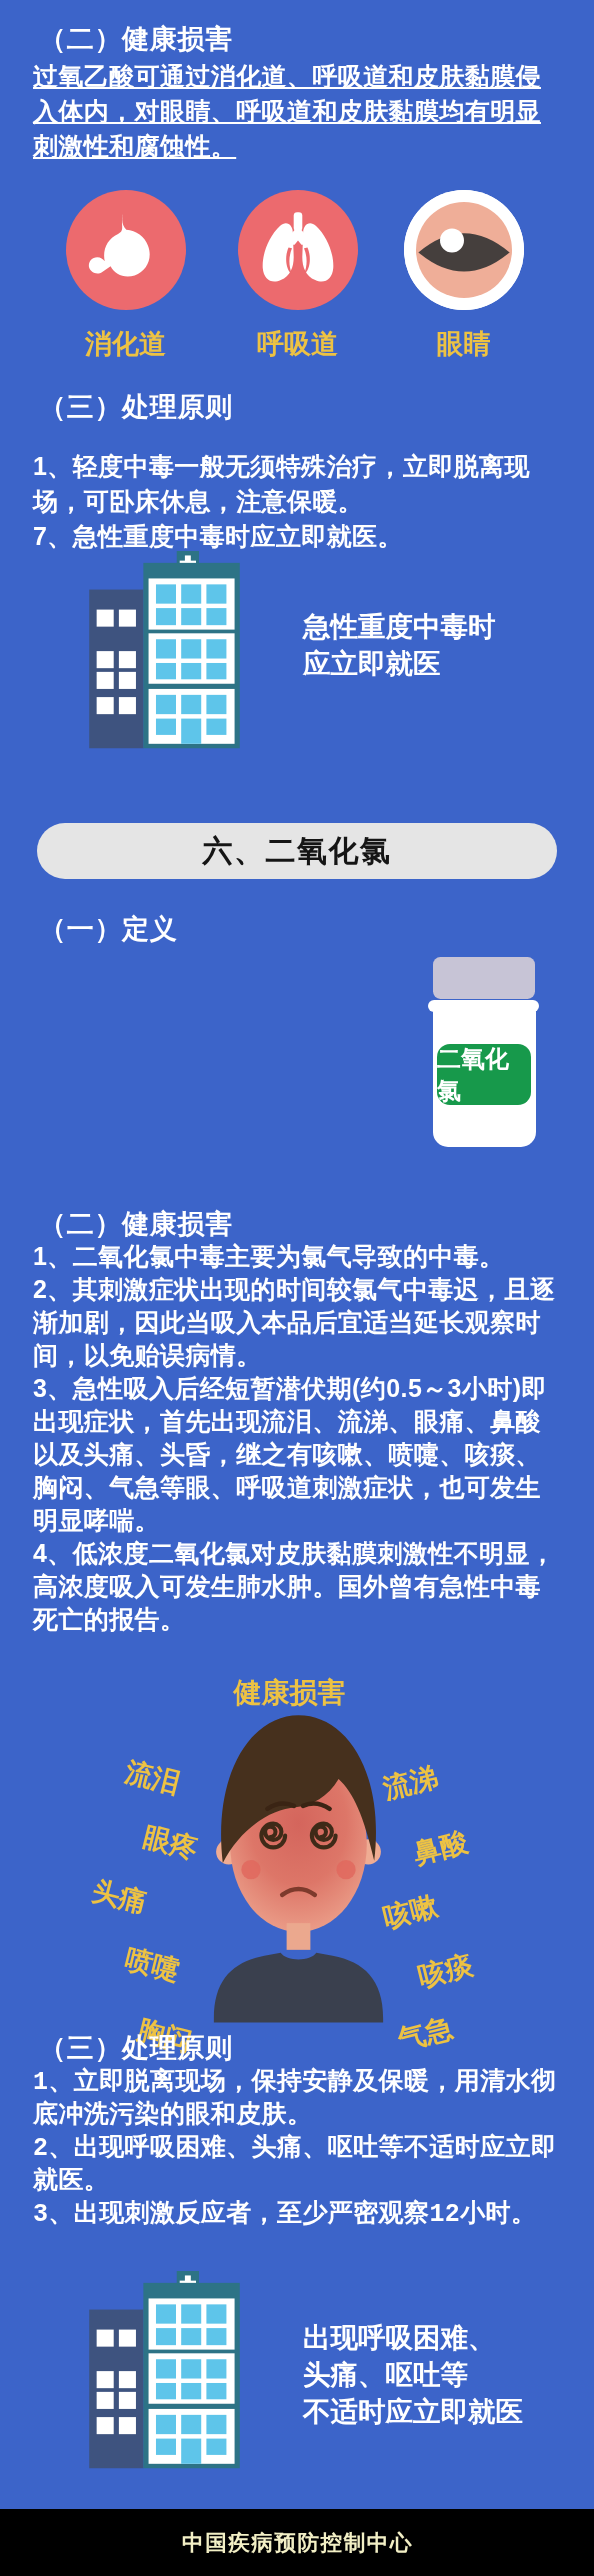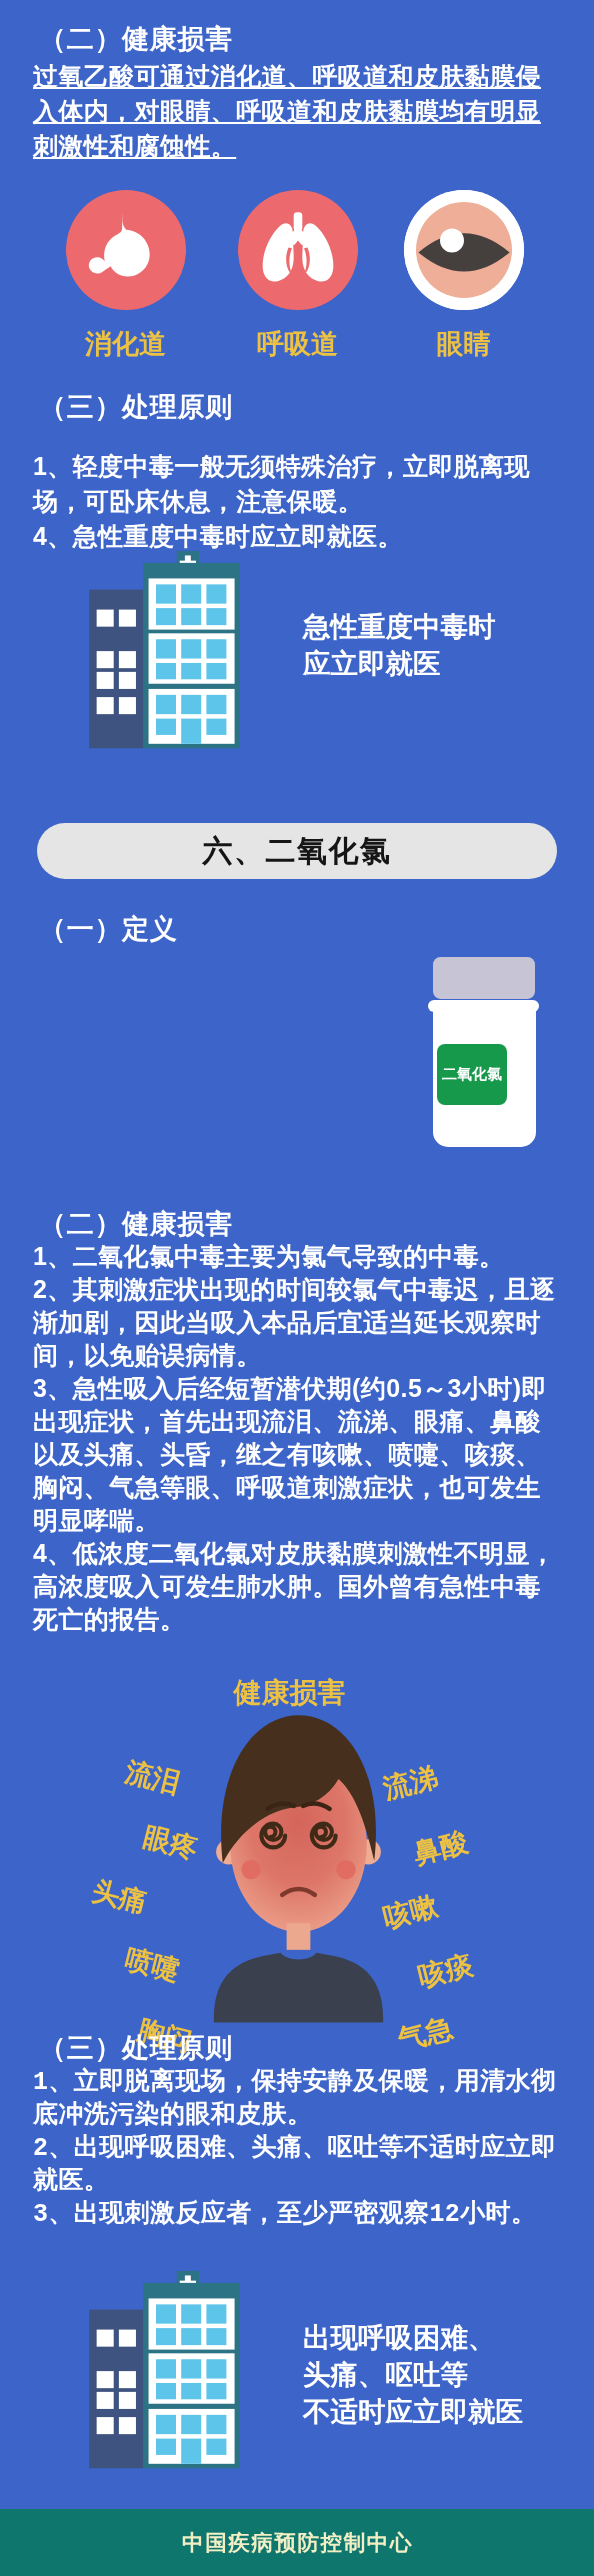--- a/index.html
+++ b/index.html
@@ -23,31 +23,31 @@
   
   .banner{
     position:absolute;left:37px;top:823px;width:520px;height:56px;border-radius:28px;
     background:#e5e5e5;display:flex;align-items:center;justify-content:center;
     color:#151515;font-size:30px;font-weight:800;letter-spacing:1.5px;
   }
   
   .bottle-cap{position:absolute;left:433px;top:957px;width:102px;height:42px;border-radius:7.4px;background:#c7c4d6;}
   .bottle-lip{position:absolute;left:428px;top:1000px;width:111px;height:12px;border-radius:6px;background:#ffffff;}
   .bottle-body{position:absolute;left:433px;top:1009px;width:103px;height:138px;background:#ffffff;border-radius:3px 3px 15px 15px;}
-  .bottle-label{position:absolute;left:437px;top:1044px;width:70px;height:61px;background:#17994b;border-radius:8px;
-    display:flex;align-items:center;justify-content:center;color:#fff;font-size:15px;font-weight:700;}
+  .bottle-label{position:absolute;left:437px;top:1044px;width:94px;height:61px;background:#17994b;border-radius:13px;
+    display:flex;align-items:center;justify-content:center;color:#fff;font-size:24px;font-weight:700;}
   
   .hospital-note{position:absolute;left:303px;color:#ffffff;font-size:27.5px;font-weight:700;line-height:37px;}
   .caption{position:absolute;left:178px;top:1674px;width:223px;text-align:center;
     color:#edc243;font-size:28px;font-weight:700;}
   .symptom{position:absolute;color:#edc243;font-size:27.5px;font-weight:700;white-space:nowrap;}
   .rot-l{transform:rotate(14deg);}
   .rot-r{transform:rotate(-14deg);}
   
-  .footer-bar{position:absolute;left:0;top:2509px;width:595px;height:67px;background:#0f766e;
+  .footer-bar{position:absolute;left:0;top:2509px;width:595px;height:67px;background:#000000;
     display:flex;align-items:center;justify-content:center;}
   .footer-text{color:#f2efc5;font-size:21.6px;font-weight:700;letter-spacing:1.5px;}
   svg{display:block;}
 </style>
 </head>
 <body>
 
 <div id="poster">
 
   <svg width="0" height="0" style="position:absolute" aria-hidden="true">
@@ -135,21 +135,21 @@
         </g>
       </svg>
     </div>
     <span class="route-label">呼吸道</span>
   </div>
 
   <div class="abs sec-title" style="left:39px;top:389px;">（三）处理原则</div>
 
   <div class="abs body-text" style="left:33px;top:424px;width:532px;margin-top:25px;">
     <p>1、轻度中毒一般无须特殊治疗，立即脱离现场，可卧床休息，注意保暖。</p>
-    <p>4、急性重度中毒时应立即就医。</p>
+    <p>7、急性重度中毒时应立即就医。</p>
   </div>
 
   <svg class="abs" style="left:89px;top:551px;" width="151" height="198" viewBox="0 0 203 267">
     <use href="#hospital-shape"></use>
   </svg>
   <div class="hospital-note" style="top:608px;">
     <div>急性重度中毒时</div>
     <div>应立即就医</div>
   </div>
 

